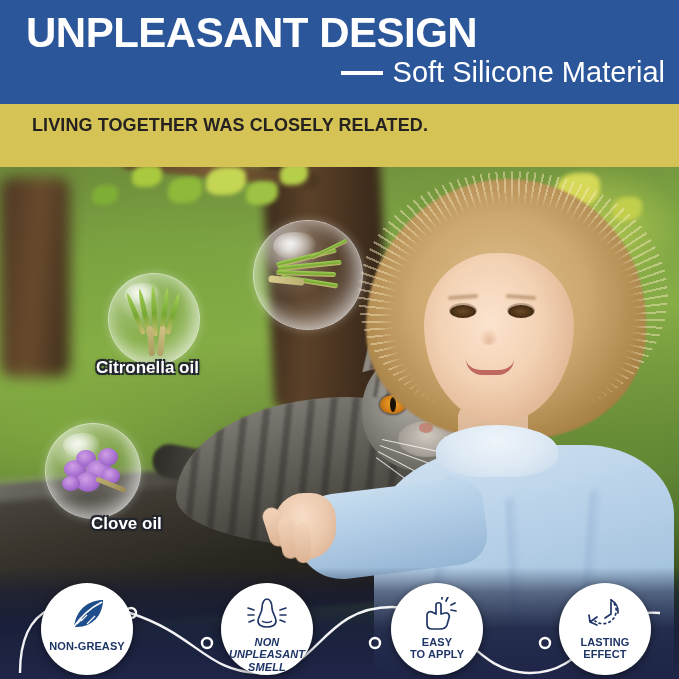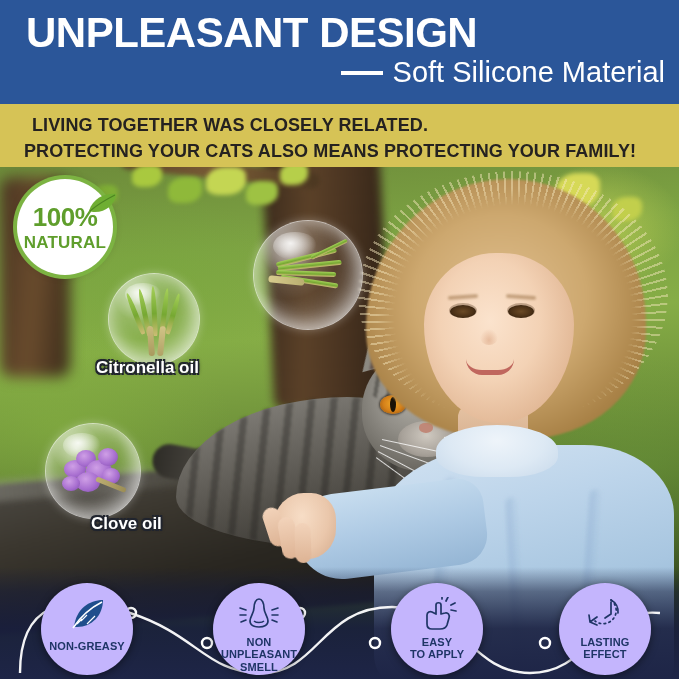--- a/index.html
+++ b/index.html
@@ -389,55 +389,54 @@
     position:absolute; left:0; top:400px;
     width:679px; height:112px;
     background:linear-gradient(180deg, rgba(22,28,58,0.0) 0%, rgba(22,28,58,0.55) 22%, rgba(24,30,62,0.90) 55%, #1e2547 100%);
   }
   .features { position:absolute; left:0; top:410px; width:679px; height:102px; }
   .wave { position:absolute; left:0; top:0; width:679px; height:102px; }
   .feat {
     position:absolute; top:6px;
     width:92px; height:92px;
     border-radius:50%;
-    background:#c4b5fd;
+    background:#ffffff;
     display:flex; flex-direction:column;
     align-items:center; justify-content:flex-start;
     padding-top:14px;
     box-shadow:0 2px 8px rgba(0,0,0,0.45);
   }
   .feat-ico { width:40px; height:34px; display:block; }
   .feat-txt {
     margin-top:5px;
     font-size:11px; font-weight:bold;
     color:#1f3566; text-align:center; line-height:1.12;
     letter-spacing:0.1px;
   }
   .feat.f1 { left:41px; }
-  .feat.f2 { left:213px; }
+  .feat.f2 { left:221px;font-style:italic; }
   .feat.f3 { left:391px; }
   .feat.f4 { left:559px; }
   .feat.f1 .feat-txt { margin-top:9px; }
 </style>
 </head>
 <body>
 
 <div id="poster">
 
   <div class="header-band">
     <div class="headline">UNPLEASANT DESIGN</div>
     <div class="subline-wrap">
       <span class="em-rule"></span>
       <span class="subline">Soft Silicone Material</span>
     </div>
   </div>
 
   <div class="gold-band">
     <div class="gold-line l1">LIVING TOGETHER WAS CLOSELY RELATED.</div>
-    <div class="gold-line l2">PROTECTING YOUR CATS ALSO MEANS PROTECTING YOUR FAMILY!</div>
   </div>
 
   <div class="photo">
 
     <div class="bg-grass"></div>
     <div class="trunk2"></div>
     <div class="trunk"></div>
     <div class="branch"></div>
 
     <div class="leaf-blob" style="left:132px;top:-2px;width:30px;height:22px;background:#a9c93f;"></div>
@@ -528,28 +527,20 @@
       <span class="petal" style="left:30px;top:26px;width:20px;height:17px;"></span>
       <span class="petal" style="left:40px;top:36px;width:26px;height:22px;"></span>
       <span class="petal" style="left:30px;top:48px;width:24px;height:20px;"></span>
       <span class="petal" style="left:52px;top:24px;width:20px;height:18px;"></span>
       <span class="petal" style="left:56px;top:44px;width:18px;height:16px;"></span>
       <span class="petal" style="left:16px;top:52px;width:18px;height:15px;"></span>
       <span class="blade" style="left:48px;top:58px;width:32px;height:5px;background:linear-gradient(90deg,#bdae73,#9b8d55);border-radius:3px;transform:rotate(22deg);"></span>
     </div>
     <div class="bubble-label" style="left:48px;top:348px;padding-left:43px;">Clove oil</div>
 
-    <div class="natural-badge">
-      <span class="nb-100">100%</span>
-      <span class="nb-nat">NATURAL</span>
-      <svg class="nb-leaf" viewBox="0 0 30 22">
-        <path d="M2 18 C6 4 20 0 29 1 C28 12 18 20 6 19 Z" fill="#6fae32"></path>
-        <path d="M3 18 C10 12 20 6 28 2" stroke="#4d8421" stroke-width="1.1" fill="none"></path>
-      </svg>
-    </div>
 
     <div class="bottom-overlay"></div>
 
     <div class="features">
 
       <svg class="wave" viewBox="0 0 679 102" preserveAspectRatio="none">
         <path d="M20 96 C20 28 62 14 130 36 C198 58 206 96 262 96 C318 96 322 30 392 30 C462 30 470 96 530 96 C590 96 596 30 660 36" stroke="#ffffff" stroke-width="2.4" fill="none" opacity="0.95"></path>
         <circle cx="131" cy="36" r="5" fill="none" stroke="#ffffff" stroke-width="2.4"></circle>
         <circle cx="207" cy="66" r="5" fill="none" stroke="#ffffff" stroke-width="2.4"></circle>
         <circle cx="300" cy="36" r="5" fill="none" stroke="#ffffff" stroke-width="2.4"></circle>

